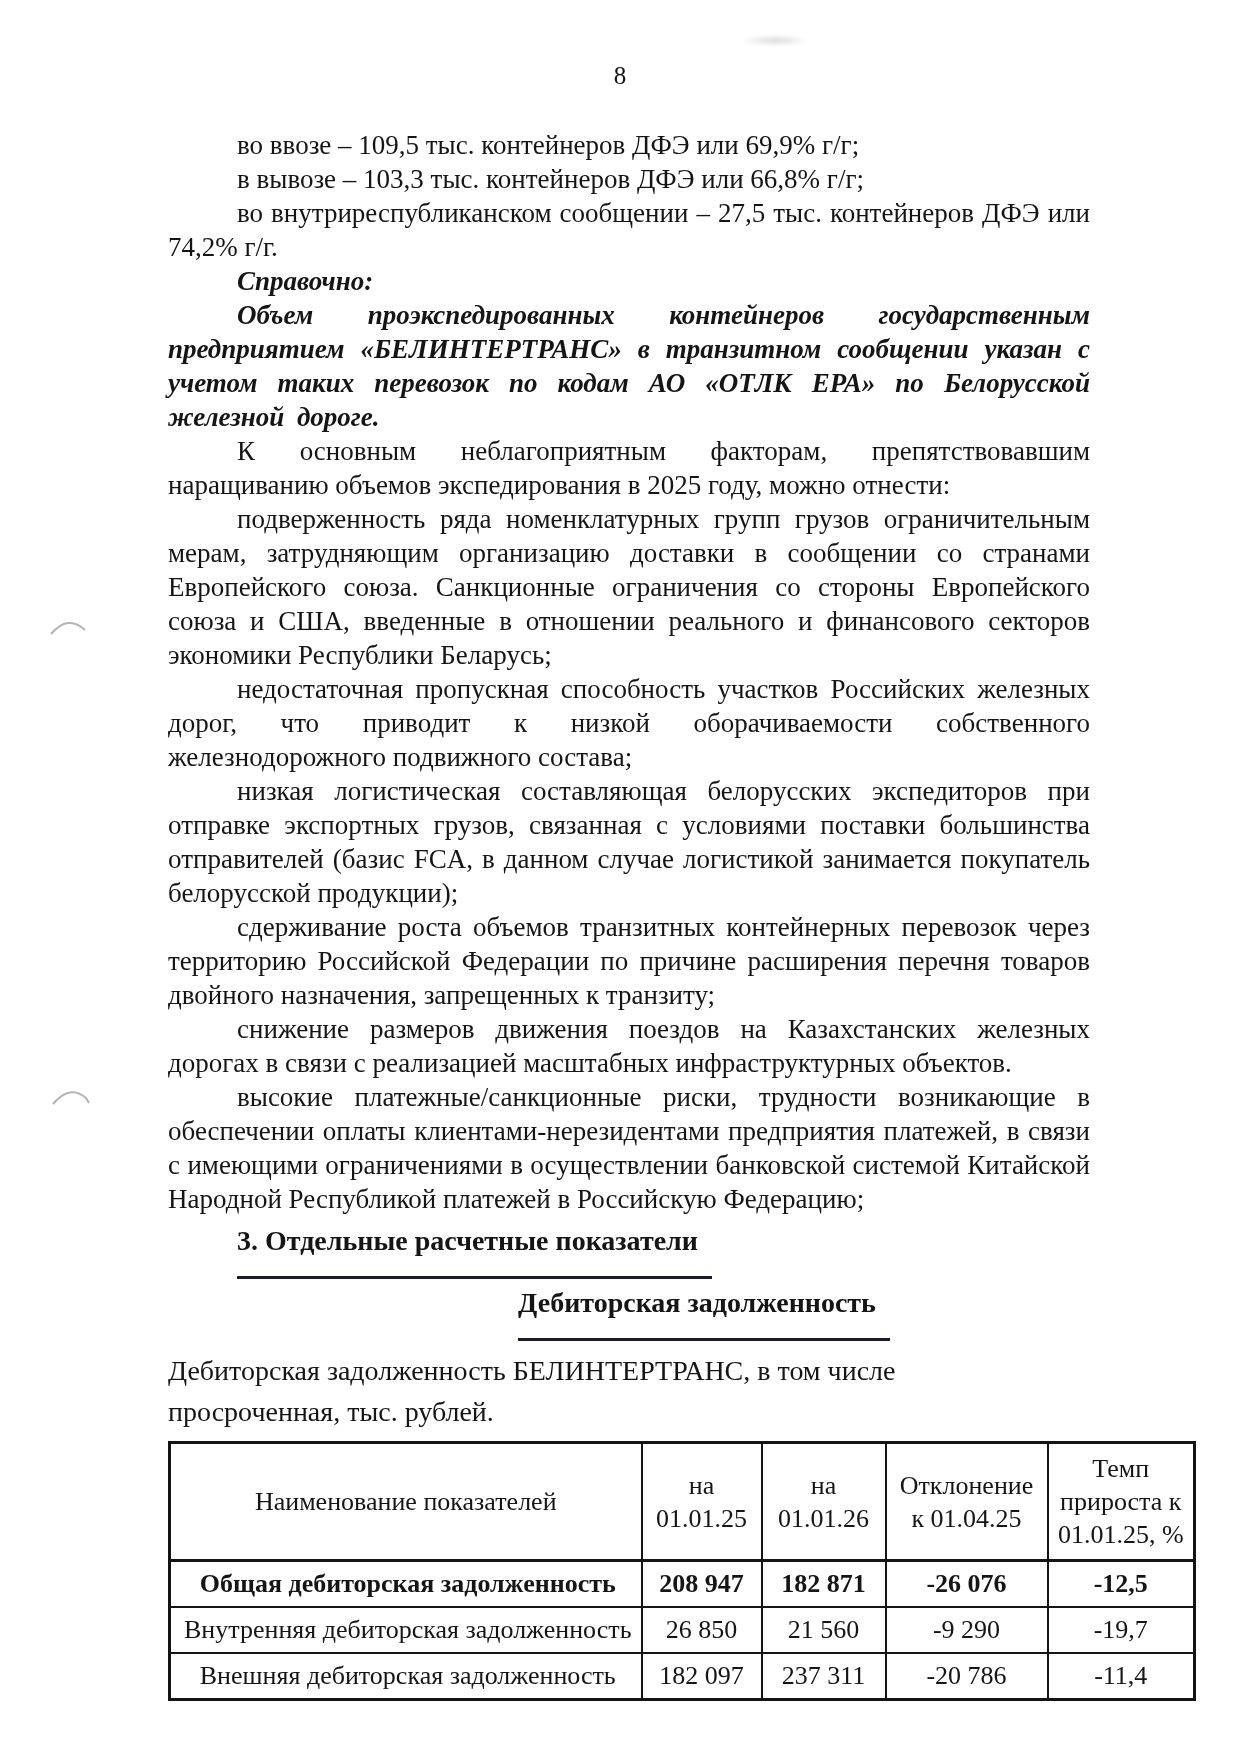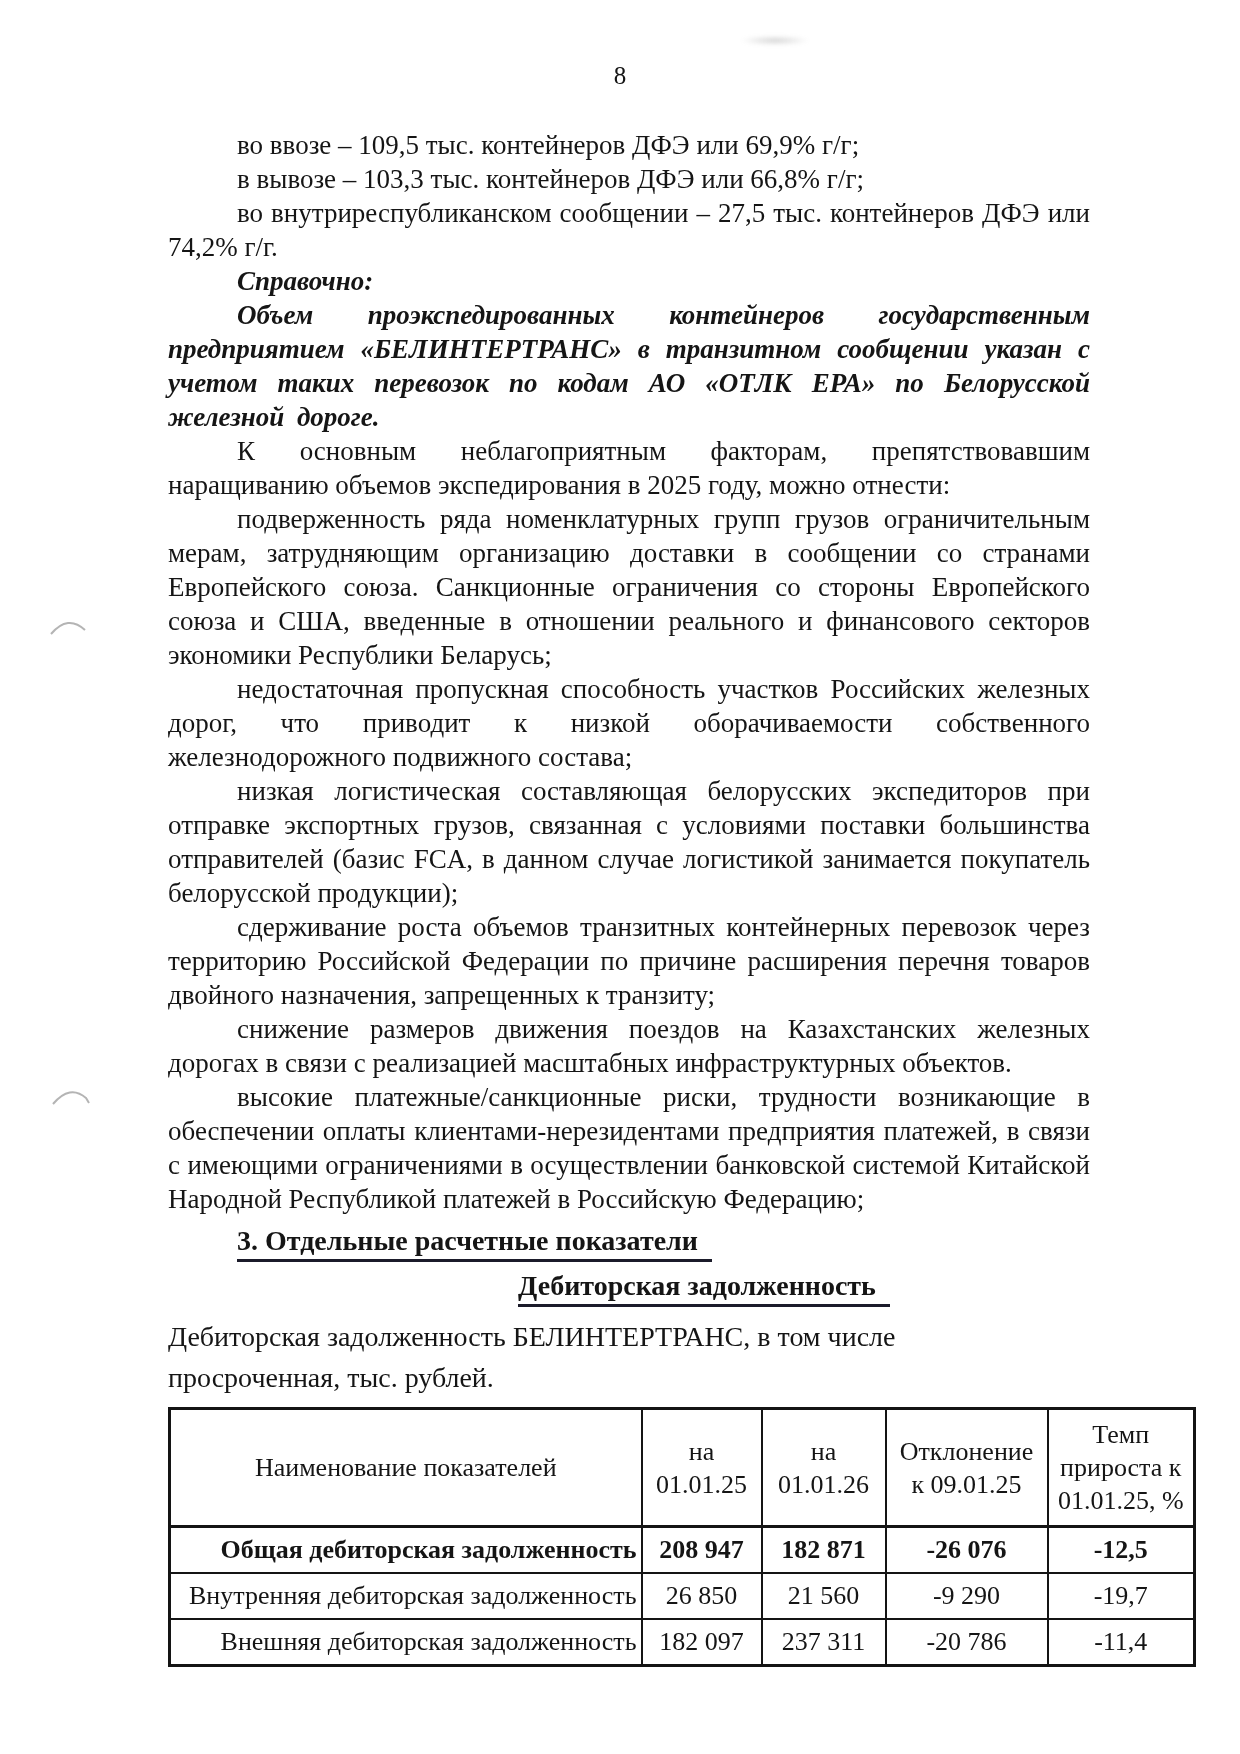--- a/index.html
+++ b/index.html
@@ -69,21 +69,21 @@
     font-weight: bold;
   }
   .subsection-heading {
     margin: 7px 0 0 0;
     font-weight: bold;
     text-align: center;
   }
   .underlined {
     display: inline-block;
     border-bottom: 3px solid #1b1b2a;
-    padding-bottom: 1px;
+    padding-bottom: 18px;
   }
   .pad-right {
     padding-right: 14px;
   }
   .table-caption {
     margin-left: 168px;
     width: 1025px;
     text-align: left;
     font-size: 28px;
     line-height: 41px;
@@ -111,21 +111,21 @@
     padding: 8px 4px;
     border-bottom-width: 3px;
   }
   table.data-table td {
     height: 44px;
     vertical-align: middle;
     text-align: center;
     padding: 0 4px;
   }
   table.data-table td.name-cell {
-    text-align: right;
+    text-align: center;
     padding-left: 8px;
   }
   tr.bold-row td {
     font-weight: bold;
   }
 </style>
 </head>
 <body>
 
 <div class="page">
@@ -180,21 +180,21 @@
       <col style="width:120px">
       <col style="width:124px">
       <col style="width:162px">
       <col style="width:147px">
     </colgroup>
     <thead>
       <tr>
         <th>Наименование показателей</th>
         <th>на 01.01.25</th>
         <th>на 01.01.26</th>
-        <th>Отклонение к 09.01.25</th>
+        <th>Отклонение к 01.04.25</th>
         <th>Темп прироста к 01.01.25, %</th>
       </tr>
     </thead>
     <tbody>
       <tr class="bold-row">
         <td class="name-cell">Общая дебиторская задолженность</td>
         <td>208 947</td>
         <td>182 871</td>
         <td>-26 076</td>
         <td>-12,5</td>

